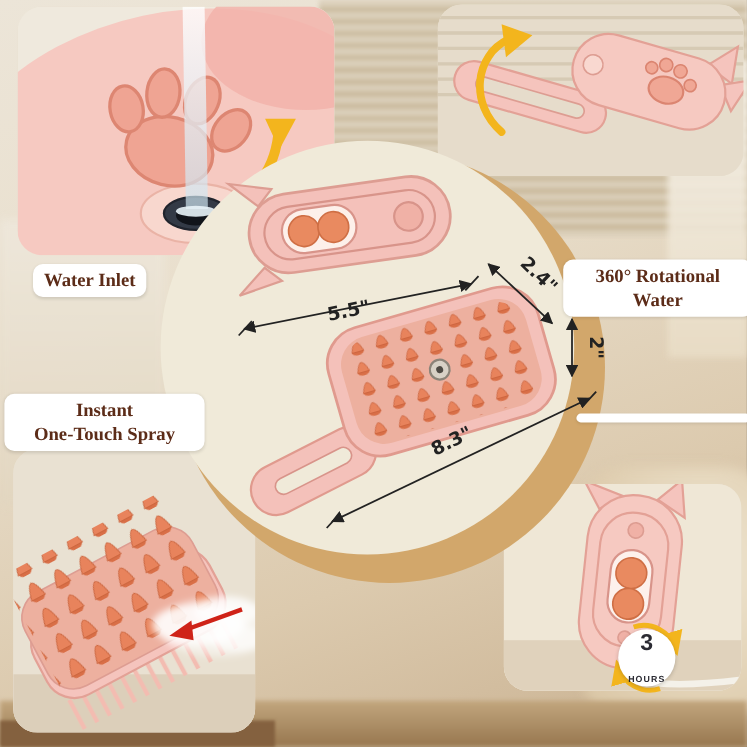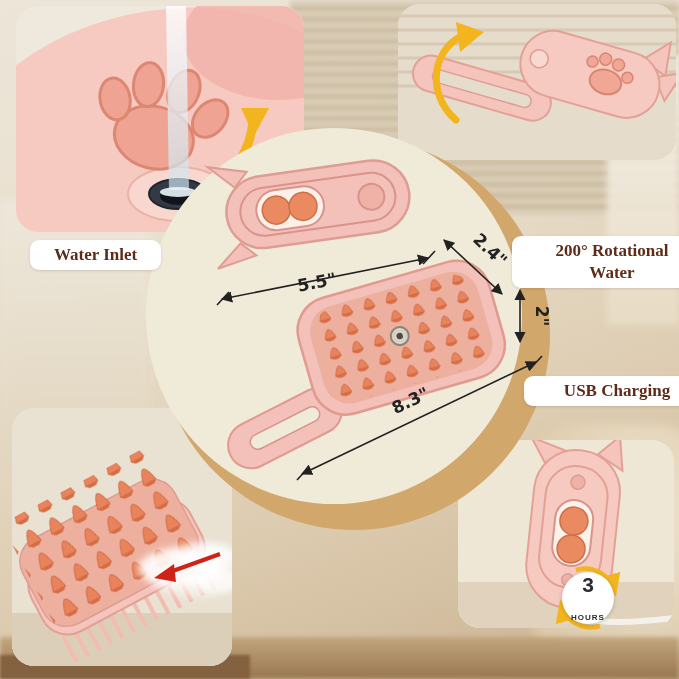--- a/index.html
+++ b/index.html
@@ -32,21 +32,21 @@
   .tile svg { display:block; width:100%; height:100%; }
   .tile-tl { left:16px;  top:6px;   width:288px; height:226px; }
   .tile-tr { left:398px; top:4px;   width:278px; height:156px; }
   .tile-bl { left:12px;  top:408px; width:220px; height:258px; }
   .tile-br { left:458px; top:440px; width:216px; height:188px; }
 
   .center-art { position:absolute; left:0; top:0; width:679px; height:679px; pointer-events:none; }
 
   .label { position:absolute; background:#ffffff; border-radius:9px; color:#5c2c18;
     font-family:"Liberation Serif", serif; font-weight:700; font-size:17px;
-    line-height:1.3; text-align:center; padding:4px 24px;
+    line-height:1.3; text-align:center; padding:4px 10px;
     box-shadow:0 1px 3px rgba(0,0,0,.12); }
   .label-water { left:30px;  top:240px; }
   .label-rot   { left:512px; top:236px; width:152px; }
   .label-spray { left:4px;   top:358px; width:162px; }
   .label-usb   { left:524px; top:376px; width:138px; }
 
   .standby-bar { position:absolute; left:466px; top:616px; width:213px; height:32px;
     background:#ffffff; border-radius:5px 0 0 5px; display:flex; align-items:center;
     justify-content:center; font-weight:700; font-style:italic; font-size:16px; color:#141414; }
 
@@ -249,25 +249,28 @@
       <text x="486" y="254" text-anchor="middle" transform="rotate(44 486 254)">2.4"</text>
       <text x="536" y="316" text-anchor="middle" transform="rotate(90 536 316)">2"</text>
       <text x="413" y="406" text-anchor="middle" transform="rotate(-26 413 406)">8.3"</text>
     </g>
   </svg>
 
   <div class="label label-water">
     <span>Water Inlet</span>
   </div>
   <div class="label label-rot">
-    <div>200° Rotational</div>
+    <div>360° Rotational</div>
     <div>Water</div>
   </div>
+  <div class="label label-spray">
+    <div>Instant</div>
+    <div>One-Touch Spray</div>
+  </div>
   <div class="label label-usb">
-    <div>USB Charging</div>
   </div>
 
   <div class="badge">
     <svg class="badge-arrows" viewBox="0 0 68 68">
       <defs>
         <marker id="arrY" viewBox="0 0 10 10" refX="7" refY="5" markerWidth="5" markerHeight="5" orient="auto">
           <path d="M0,0 L10,5 L0,10 Z" fill="#f3b51d"></path>
         </marker>
       </defs>
       <path d="M 22,6 A 30 30 0 0 1 60,26" stroke="#f3b51d" stroke-width="4.5" fill="none" marker-end="url(#arrY)"></path>

